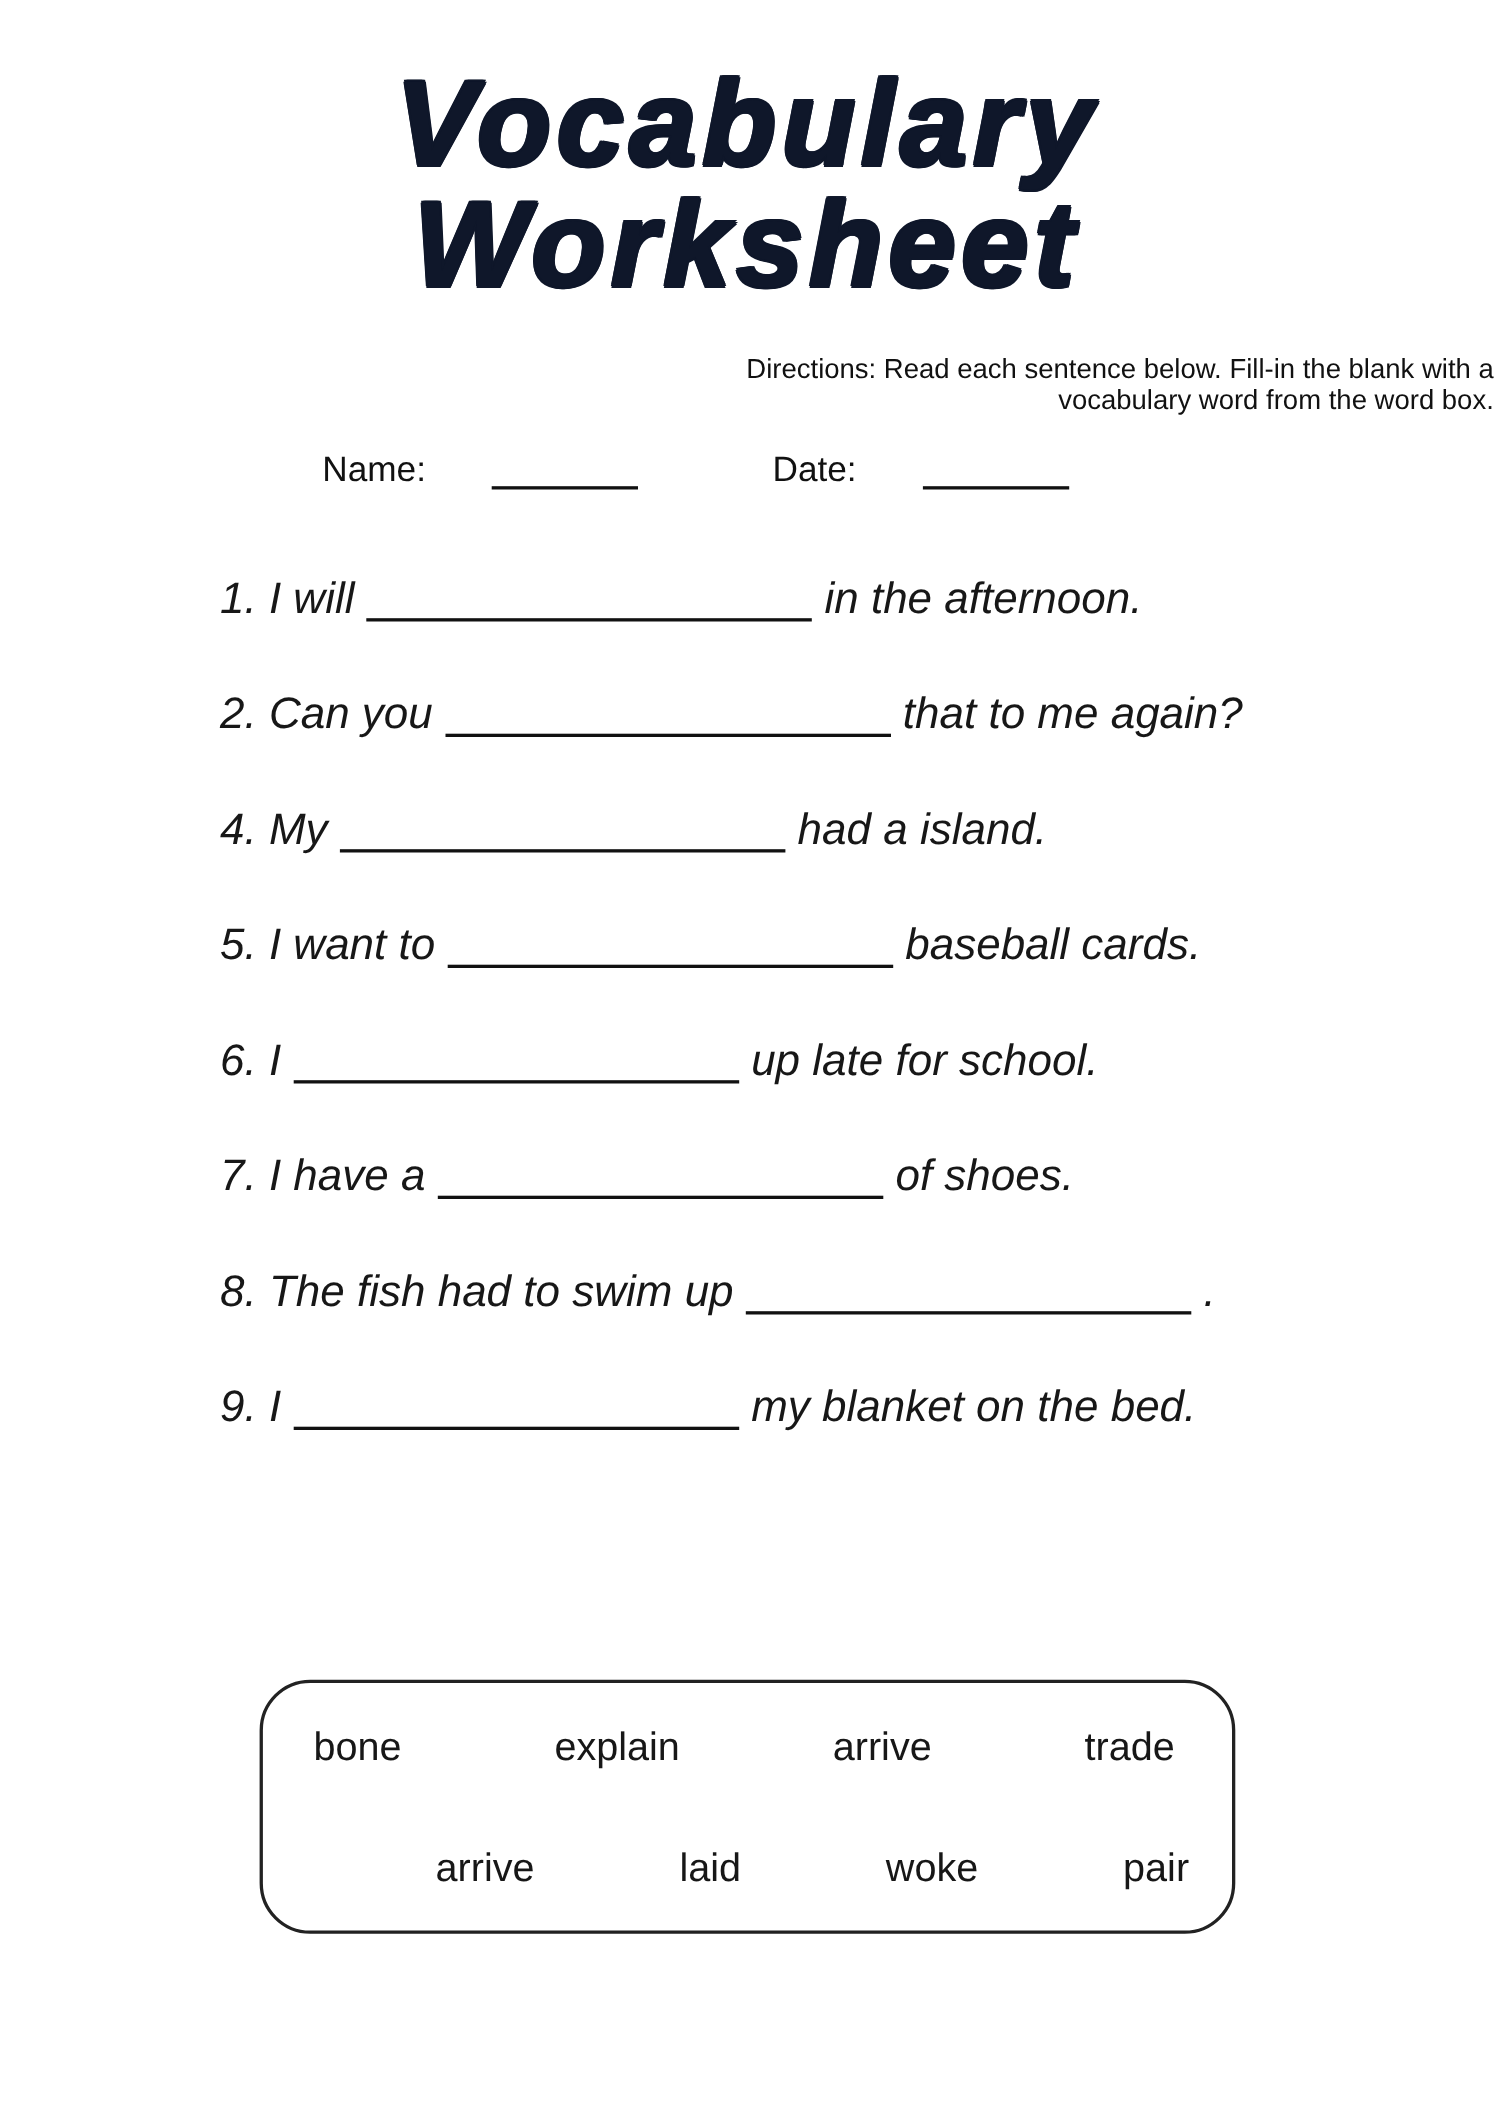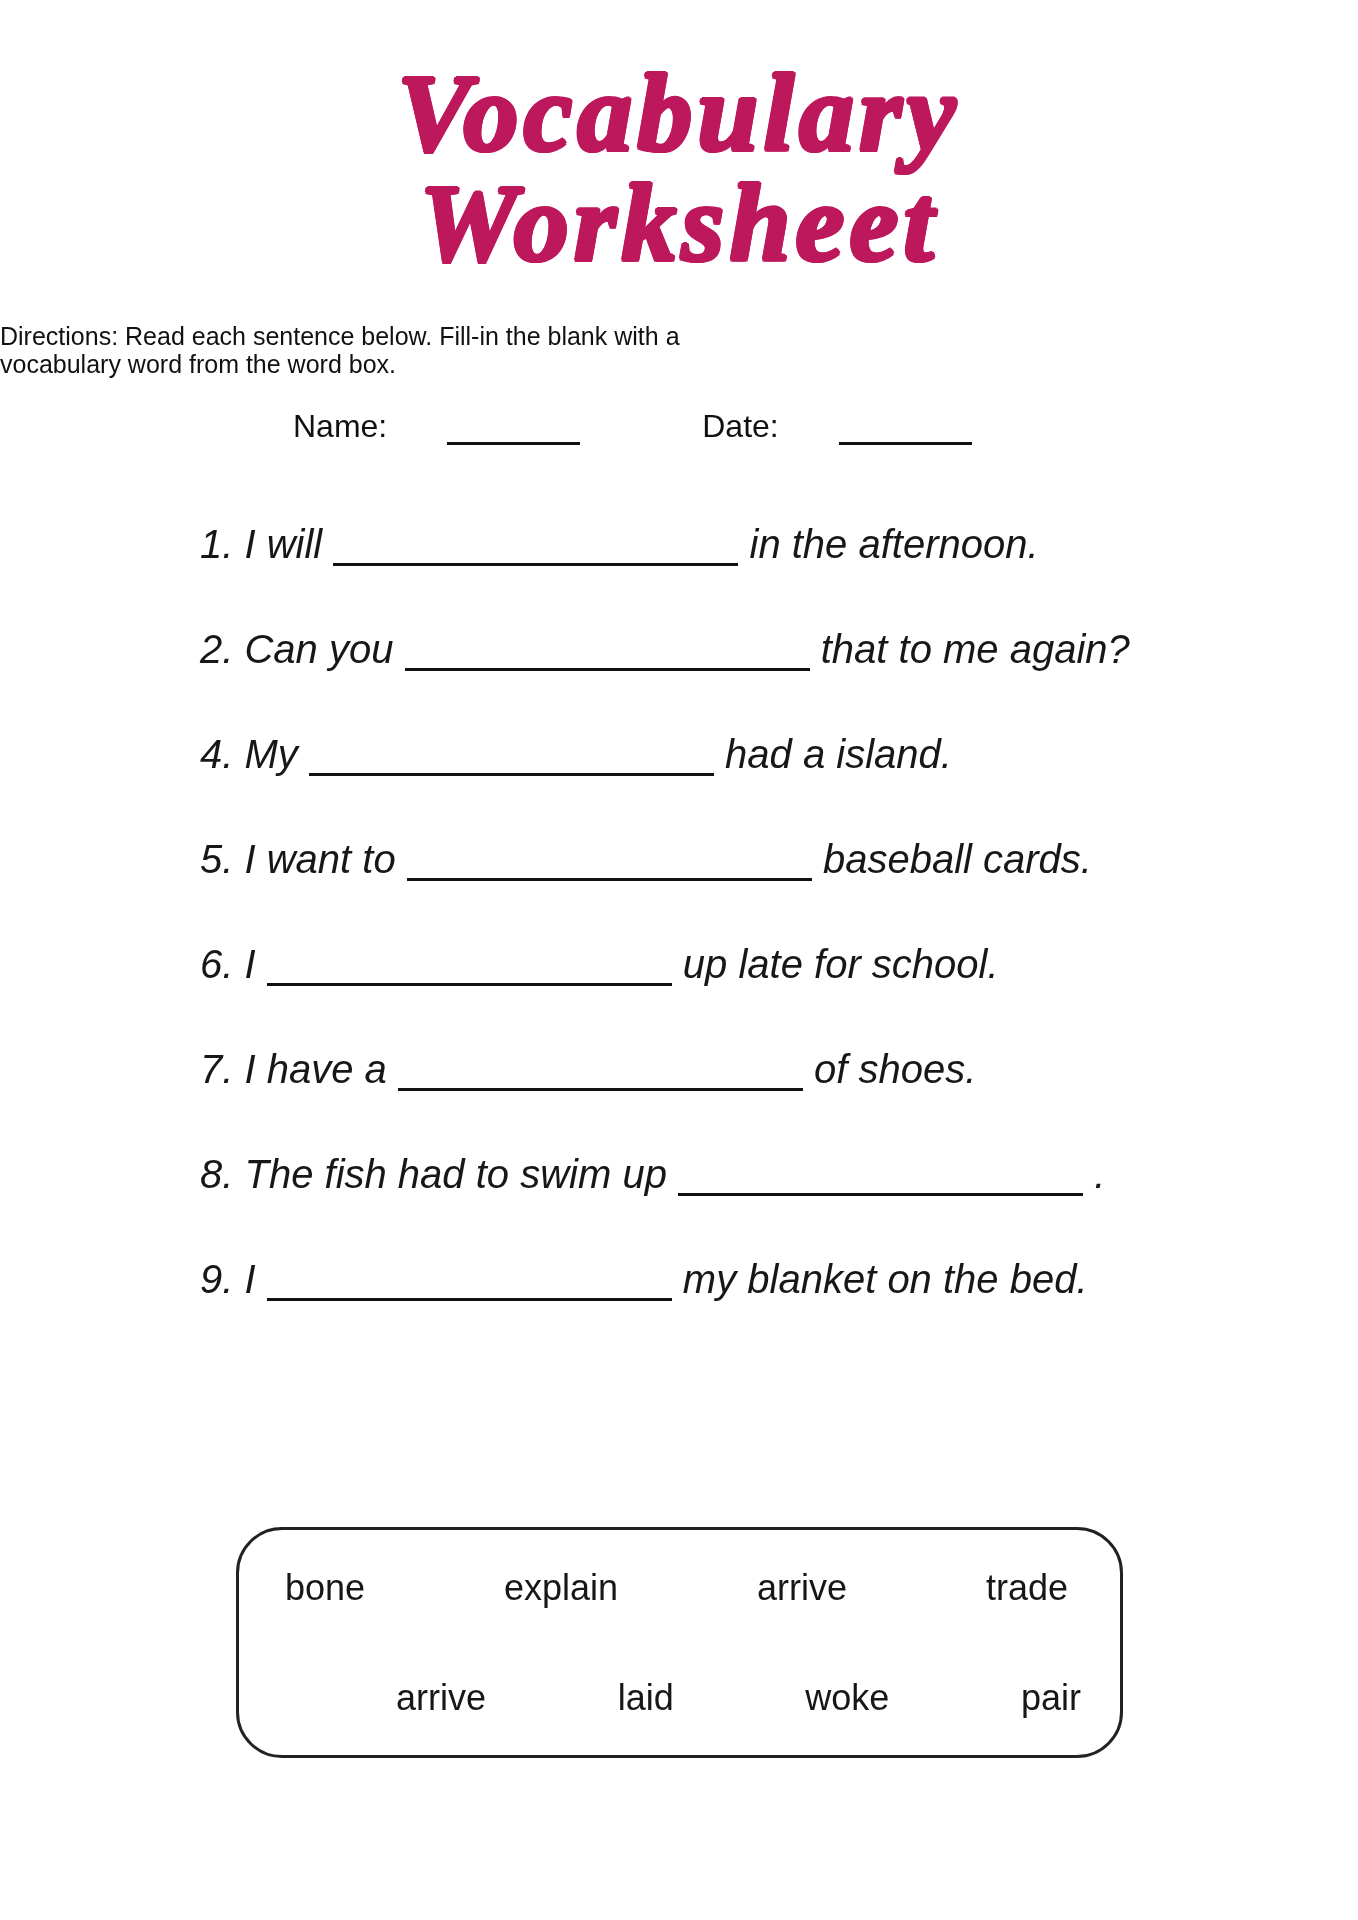--- a/index.html
+++ b/index.html
@@ -15,37 +15,37 @@
   .page {
     width: 1358px;
     height: 1920px;
     background: #ffffff;
     position: relative;
   }
   
   .title {
     padding-top: 58px;
     text-align: center;
-    font-family: Liberation Serif, serif;
+    font-family: Liberation Sans, sans-serif;
     font-style: italic;
     font-weight: bold;
     font-size: 110px;
     line-height: 110px;
     letter-spacing: 5px;
-    color: #be185d;
+    color: #0f172a;
     text-shadow:
       2px 0 0 currentColor, -2px 0 0 currentColor,
       0 2px 0 currentColor, 0 -2px 0 currentColor,
       1.5px 1.5px 0 currentColor, -1.5px 1.5px 0 currentColor,
       1.5px -1.5px 0 currentColor, -1.5px -1.5px 0 currentColor;
   }
   
   .directions {
     margin-top: 44px;
-    text-align: left;
+    text-align: right;
     font-size: 25px;
     line-height: 28px;
     color: #111111;
   }
   
   .name-date-row {
     margin-top: 30px;
     padding-left: 293px;
     display: flex;
     align-items: flex-end;

